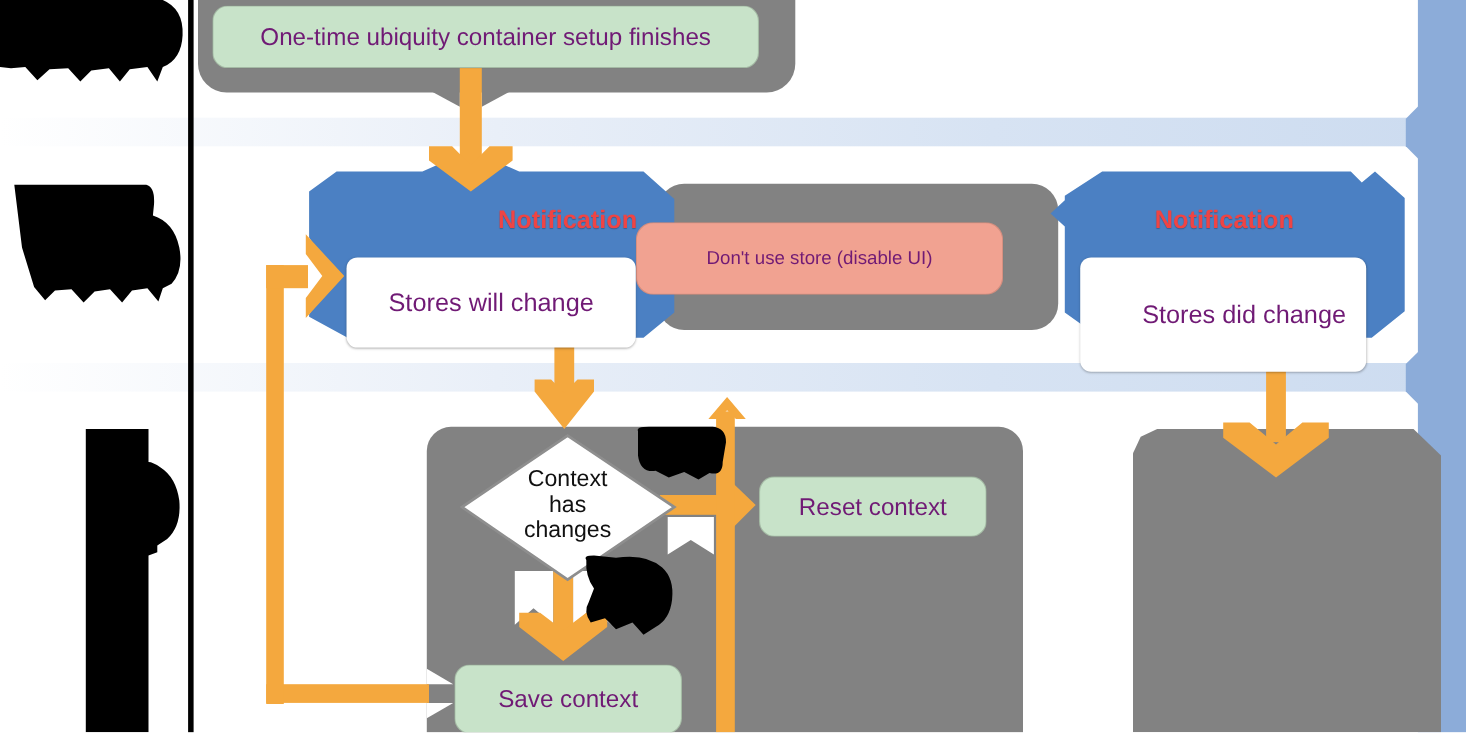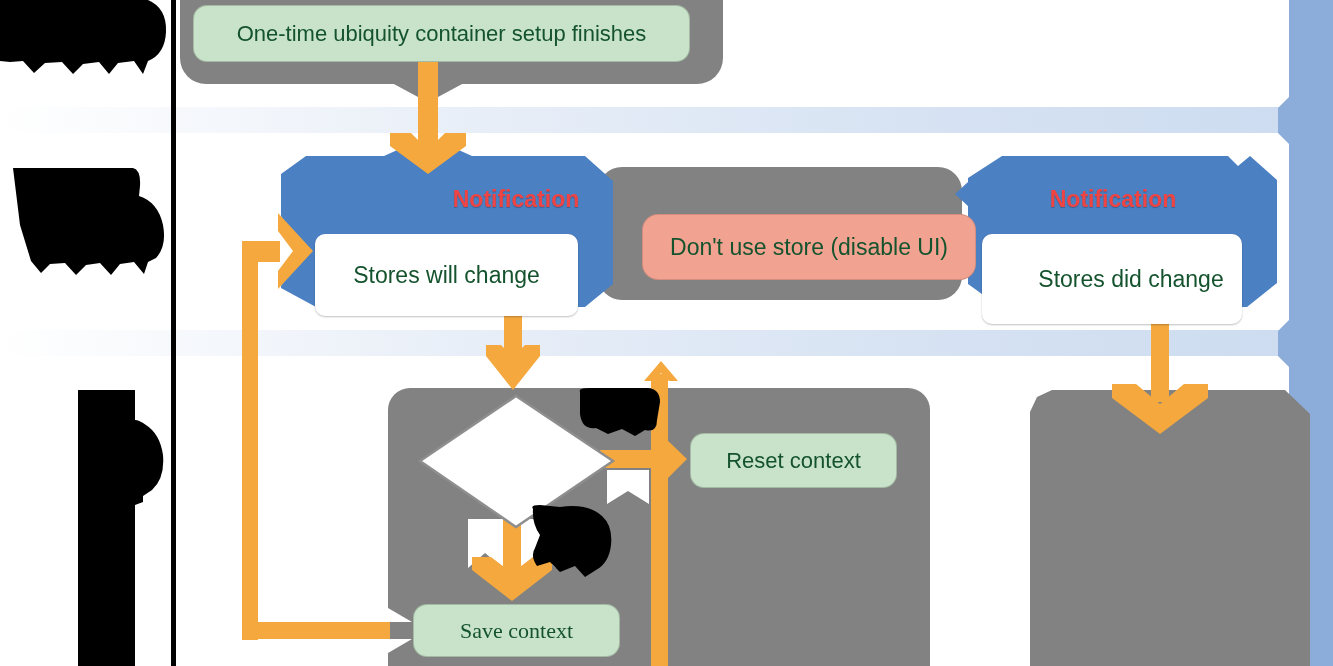--- a/index.html
+++ b/index.html
@@ -17,31 +17,31 @@
   #gray-top{left:180px;top:-26px;width:543px;height:110px;border-radius:26px;}
   #gray-mid{left:598px;top:167px;width:364px;height:133px;border-radius:24px;}
   #gray-bottom-left{left:388px;top:388px;width:542px;height:278px;border-radius:22px 22px 0 0;}
   #gray-bottom-right{left:1030px;top:390px;width:280px;height:276px;
       clip-path:polygon(22px 0%,255px 0%,280px 24px,280px 100%,0% 100%,0% 22px,7px 7px);}
   
   svg.layer{position:absolute;left:0;top:0;width:1333px;height:666px;}
   #underlay{z-index:2;} #shapes{z-index:5;} #redactions{z-index:9;}
   
   .box{z-index:7;display:flex;align-items:center;justify-content:center;text-align:center;
-       font-size:22px;color:#14532d;box-sizing:border-box;}
+       font-size:22px;color:#701a75;box-sizing:border-box;}
   .green{background:#c8e3c9;border:1px solid rgba(0,0,0,0.18);border-radius:14px;}
   #box-setup{left:193px;top:5px;width:497px;height:57px;}
-  #box-disable{left:642px;top:202px;width:334px;height:66px;background:#f1a291;
-               border:1px solid rgba(0,0,0,0.12);border-radius:16px;font-size:23px;margin-top:12px;}
+  #box-disable{left:578px;top:202px;width:334px;height:66px;background:#f1a291;
+               border:1px solid rgba(0,0,0,0.12);border-radius:16px;font-size:17px;}
   .whitebox{background:#fff;border-radius:10px;box-shadow:0 1px 2px rgba(0,0,0,0.25);font-size:23px;margin-top:21px;}
   #box-will{left:315px;top:213px;width:263px;height:82px;}
-  #box-did{left:982px;top:213px;width:260px;height:90px;padding-left:38px;}
+  #box-did{left:982px;top:213px;width:260px;height:104px;padding-left:38px;}
   #box-reset{left:690px;top:433px;width:207px;height:55px;text-align:center;}
   #box-refetch{left:1063px;top:433px;width:209px;height:55px;}
-  #box-save{left:413px;top:604px;width:207px;height:53px;font-family:Liberation Serif, serif;}
+  #box-save{left:413px;top:604px;width:207px;height:63px;}
   .notif-title{z-index:7;width:160px;text-align:center;font-size:23px;font-weight:bold;color:#ef4444;
                text-shadow:0 1px 1px rgba(0,0,0,0.25);}
   #title-left{left:436px;top:186px;} #title-right{left:1033px;top:186px;}
   #decision-text{left:436px;top:424px;width:160px;z-index:7;text-align:center;font-size:21px;
                  line-height:23px;color:#111;white-space:pre-line;}
 </style>
 </head>
 <body>
 <div id="stage">
 
@@ -117,20 +117,23 @@
     <span>Don't use store (disable UI)</span>
   </div>
   <div class="abs notif-title" id="title-left">Notification</div>
   <div class="abs notif-title" id="title-right">Notification</div>
   <div class="abs box whitebox" id="box-will">
     <span>Stores will change</span>
   </div>
   <div class="abs box whitebox" id="box-did">
     <span>Stores did change</span>
   </div>
+  <div class="abs" id="decision-text">Context
+has
+changes</div>
   <div class="abs box green" id="box-reset">
     <span>Reset context</span>
   </div>
   <div class="abs box green" id="box-save">
     <span>Save context</span>
   </div>
 
   <svg class="layer" id="redactions" viewBox="0 0 1333 666">
     <g fill="#000">
       <path d="M0,0 L148,0 Q167,8 166,32 Q165,54 148,61 L143,74 L134,61 L118,63 L109,74 L99,62

